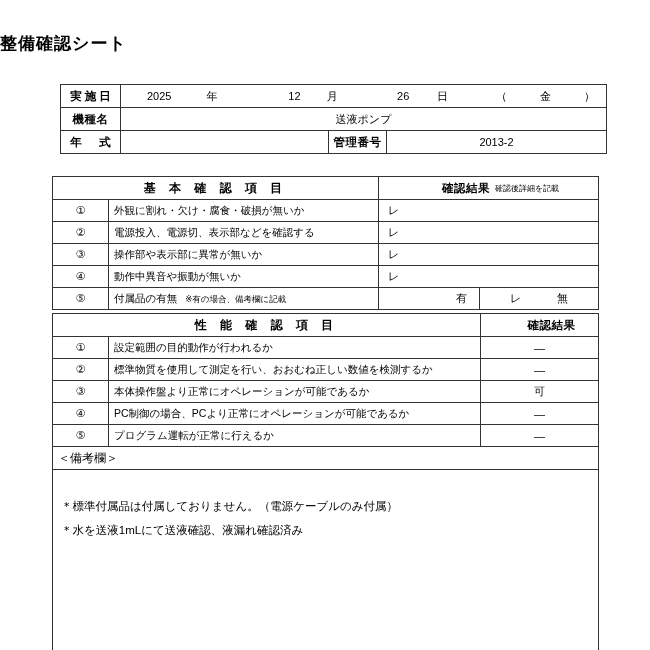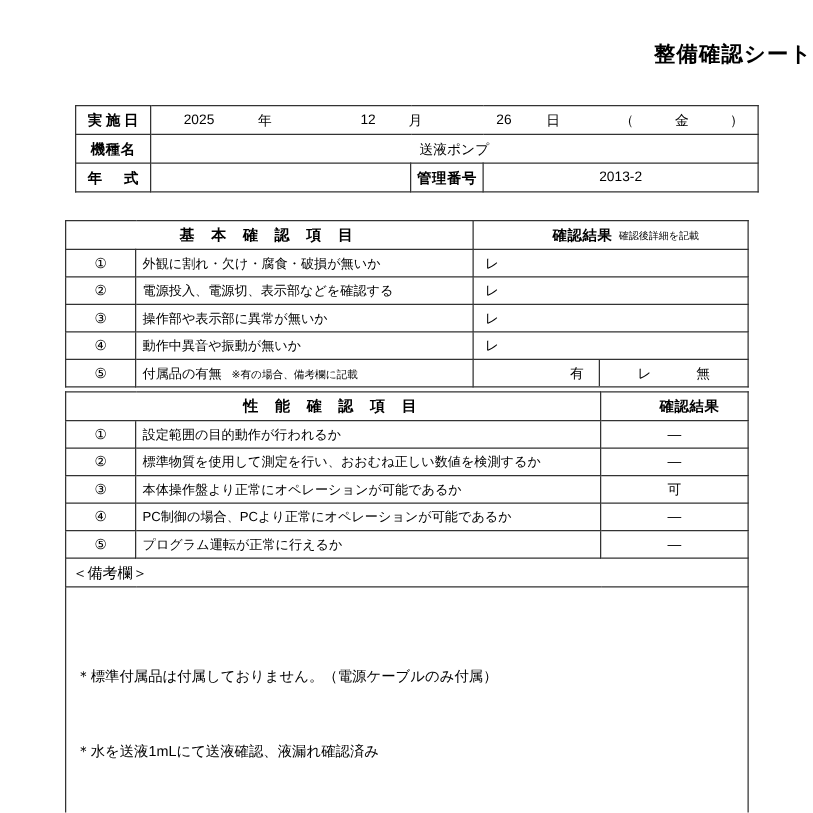--- a/index.html
+++ b/index.html
@@ -20,21 +20,21 @@
     height: 650px;
     box-sizing: border-box;
   }
 
   
   .title {
     position: absolute;
     left: 0;
     top: 32px;
     width: 650px;
-    text-align: right;
+    text-align: left;
     font-size: 17px;
     font-weight: bold;
     letter-spacing: 1px;
   }
 
   
   .sheet-table {
     position: absolute;
     border-collapse: collapse;
     table-layout: fixed;
@@ -198,21 +198,20 @@
     vertical-align: top;
     padding: 0 !important;
   }
   .remarks-lines {
     padding: 24px 0 0 8px;
     font-size: 11.5px;
     line-height: 24px;
   }
   .remark-line {
     white-space: nowrap;
-    margin-top: 36px;
   }
 </style>
 </head>
 <body>
 
 <div class="page">
 
   <div class="title">整備確認シート</div>
 
   <table class="sheet-table" id="info-table">

